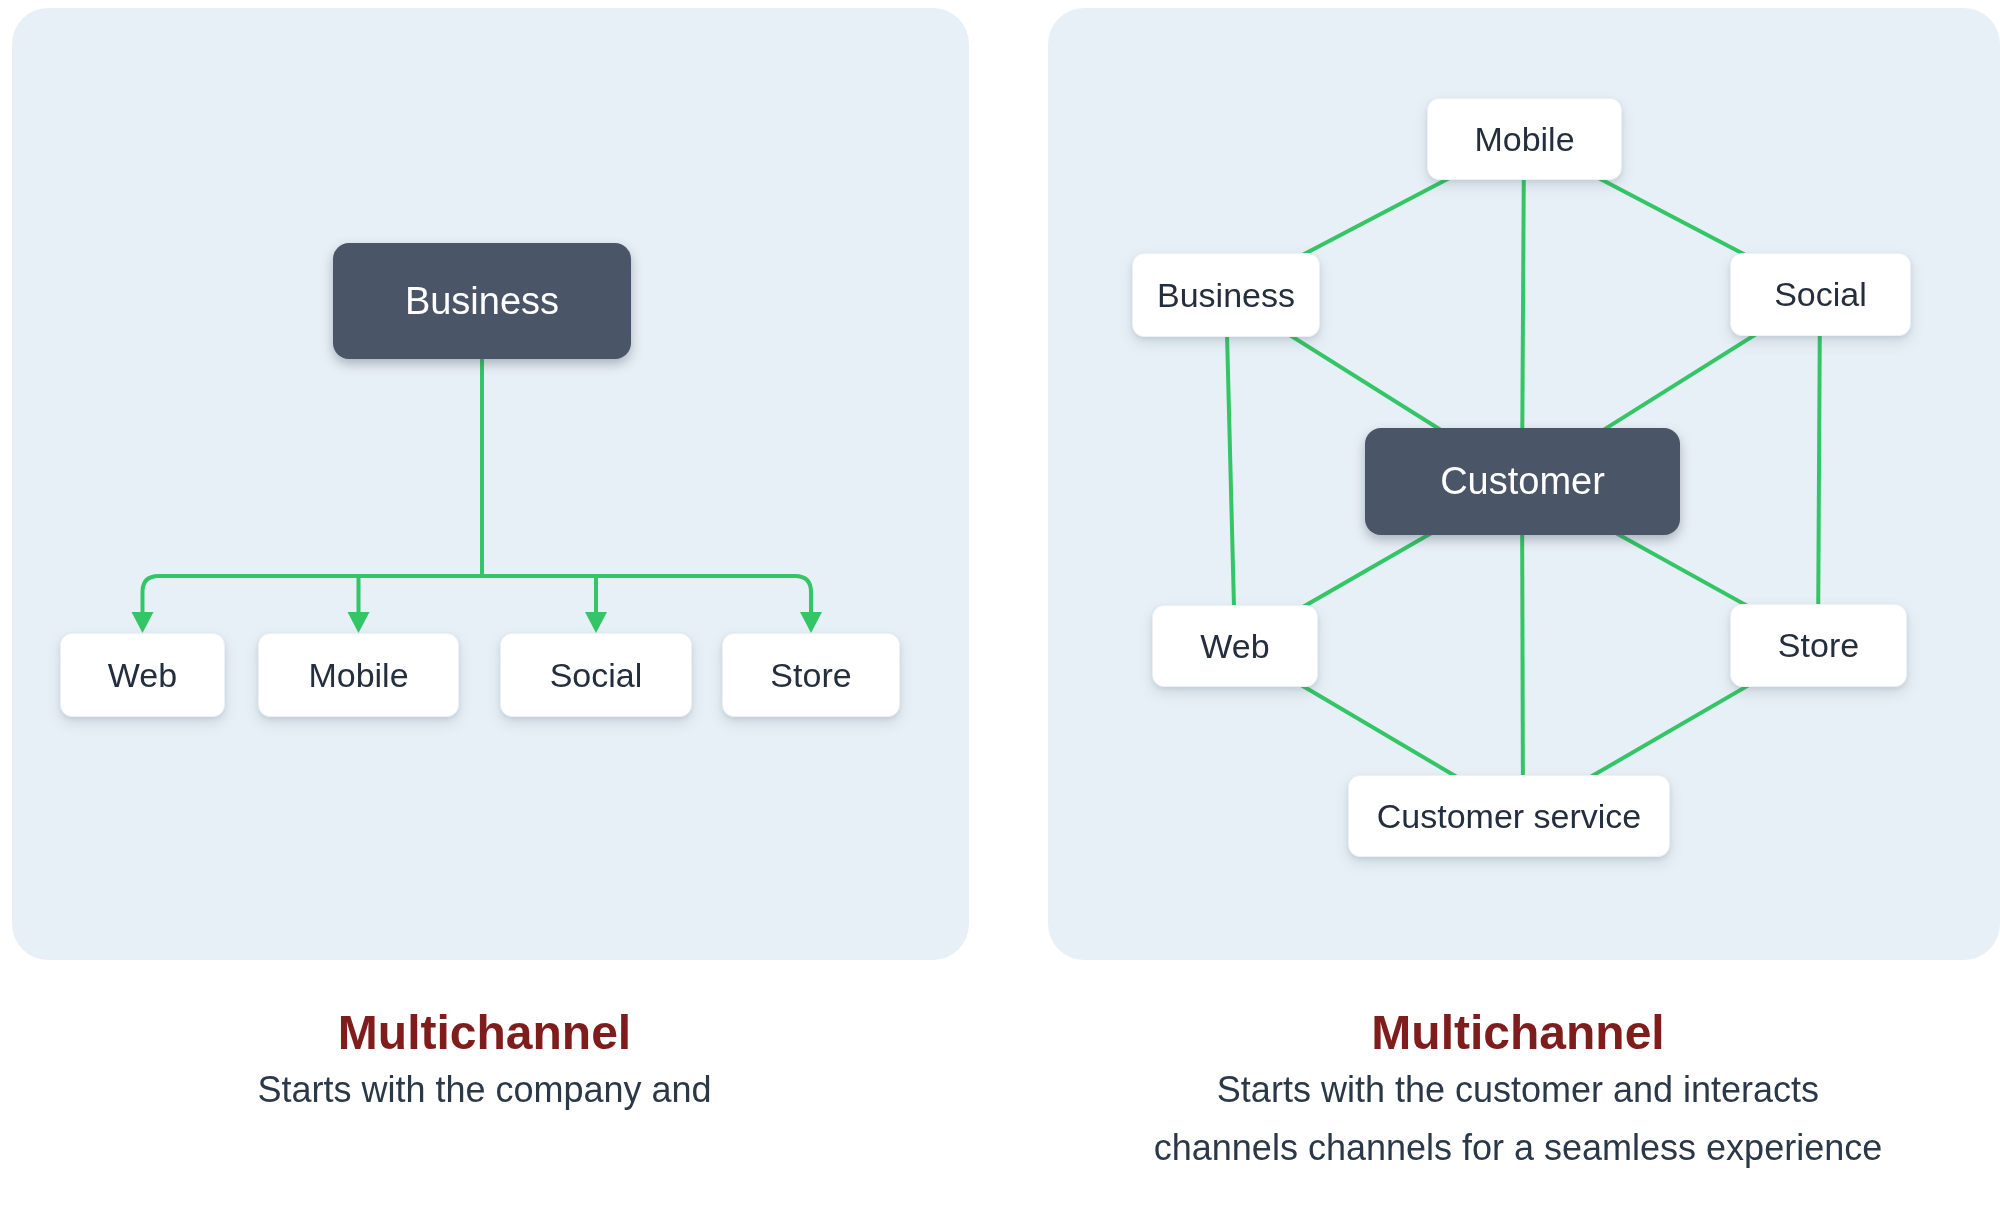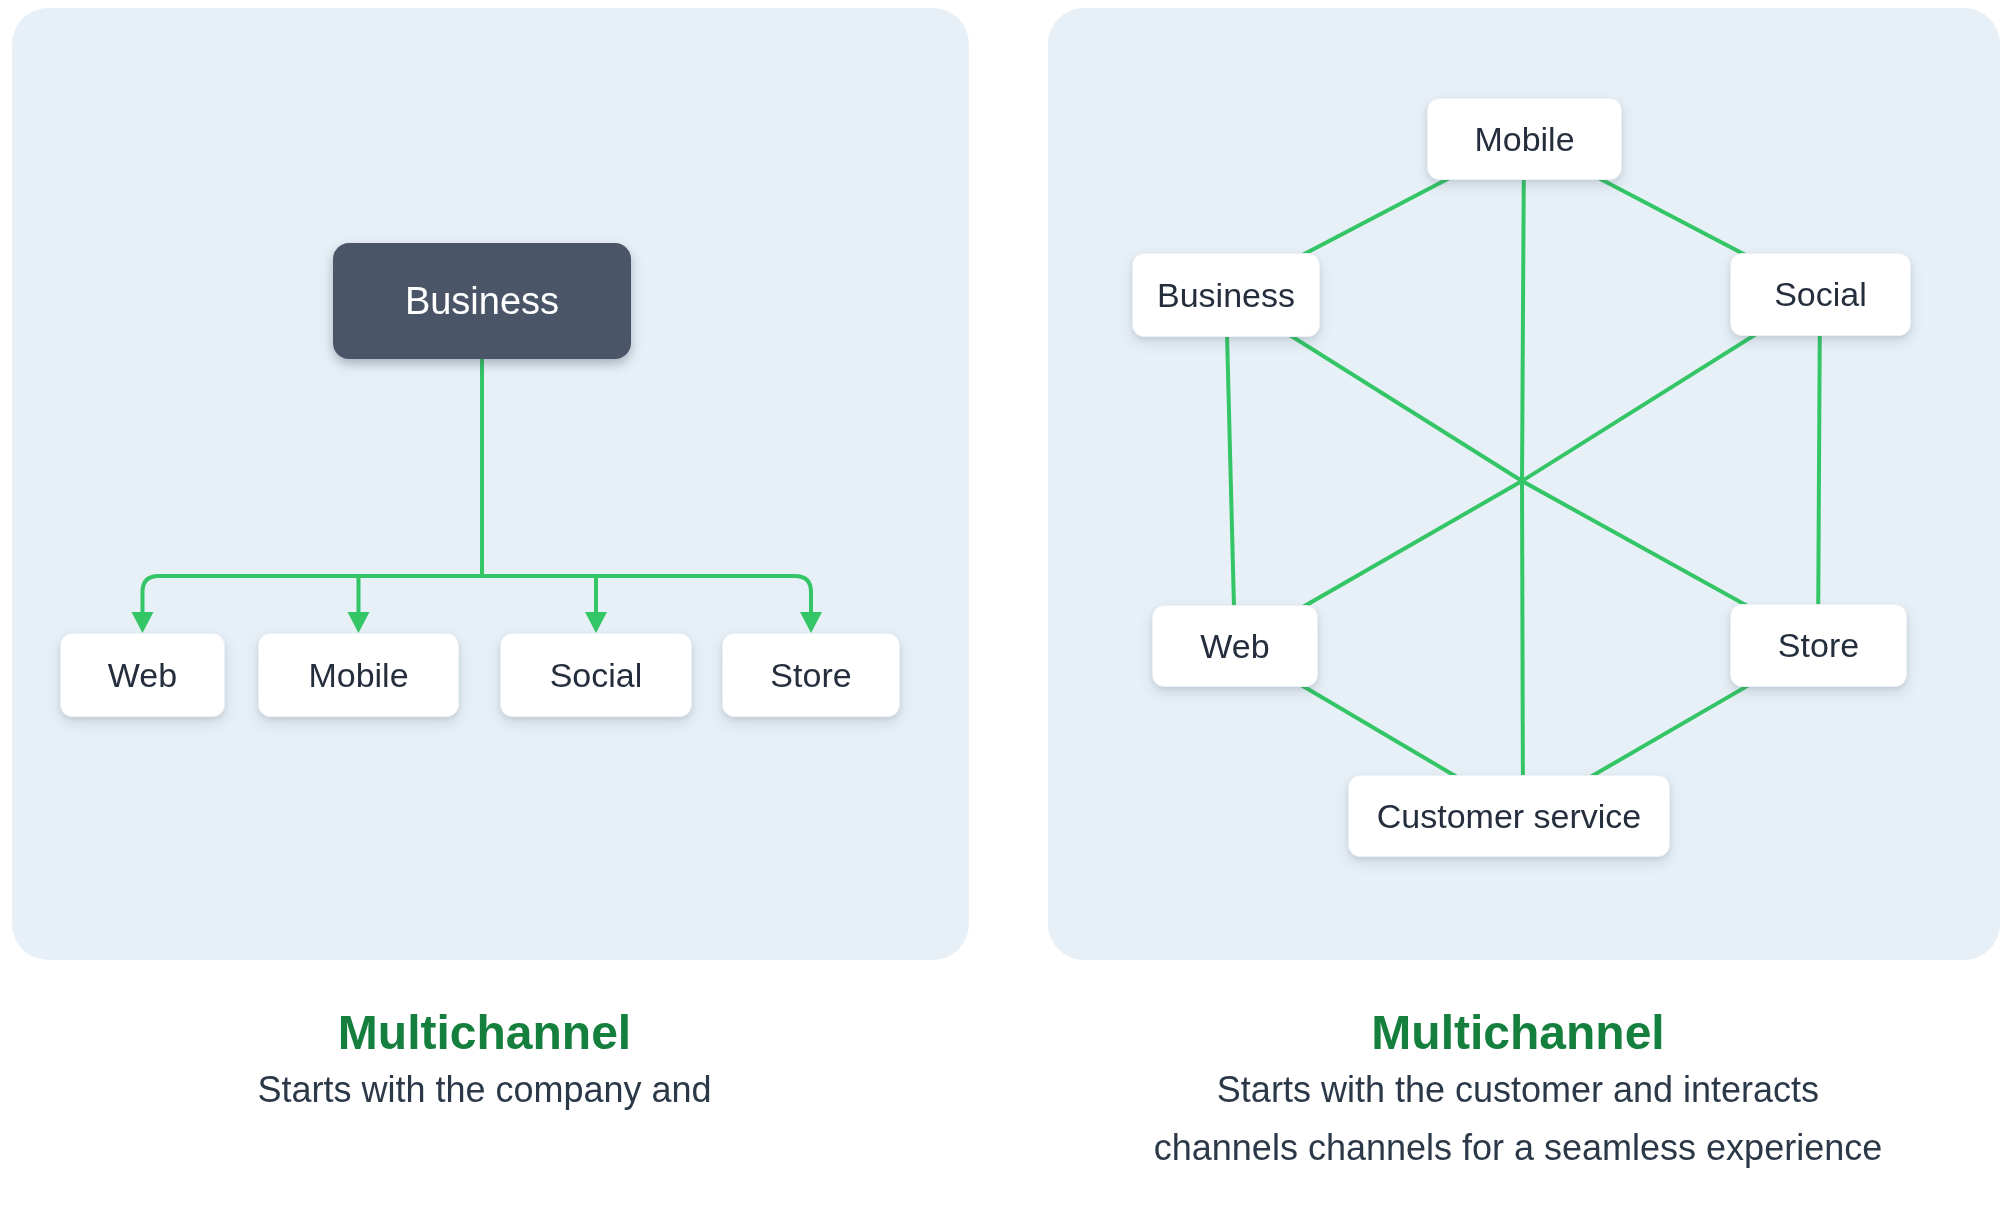--- a/index.html
+++ b/index.html
@@ -53,21 +53,21 @@
     position: absolute;
     top: 1005px;
     text-align: center;
   }
   .caption.left  { left: 12px;   width: 945px; }
   .caption.right { left: 1048px; width: 940px; }
   .caption-title {
     margin: 0;
     font-size: 48px;
     font-weight: 700;
-    color: #15803d;
+    color: #7f1d1d;
     line-height: 56px;
   }
   .caption-desc {
     font-size: 36px;
     font-weight: 400;
     color: #2B3848;
     line-height: 58px;
   }
 </style>
 </head>
@@ -119,20 +119,21 @@
       <line class="wire" x1="770" y1="637" x2="474" y2="473"></line>
       <line class="wire" x1="475" y1="808" x2="474" y2="473"></line>
     </svg>
 
     <div class="node" style="left:379px; top:90px; width:195px; height:82px;">Mobile</div>
 
     <div class="node" style="left:84px; top:245px; width:188px; height:84px;">Business</div>
 
     <div class="node" style="left:682px; top:245px; width:181px; height:83px;">Social</div>
 
+    <div class="node dark" style="left:317px; top:420px; width:315px; height:107px;">Customer</div>
 
     <div class="node" style="left:104px; top:597px; width:166px; height:82px;">Web</div>
 
     <div class="node" style="left:682px; top:596px; width:177px; height:83px;">Store</div>
 
     <div class="node" style="left:300px; top:767px; width:322px; height:82px;">Customer service</div>
   </div>
 
   <div class="caption left">
     <h2 class="caption-title">Multichannel</h2>

